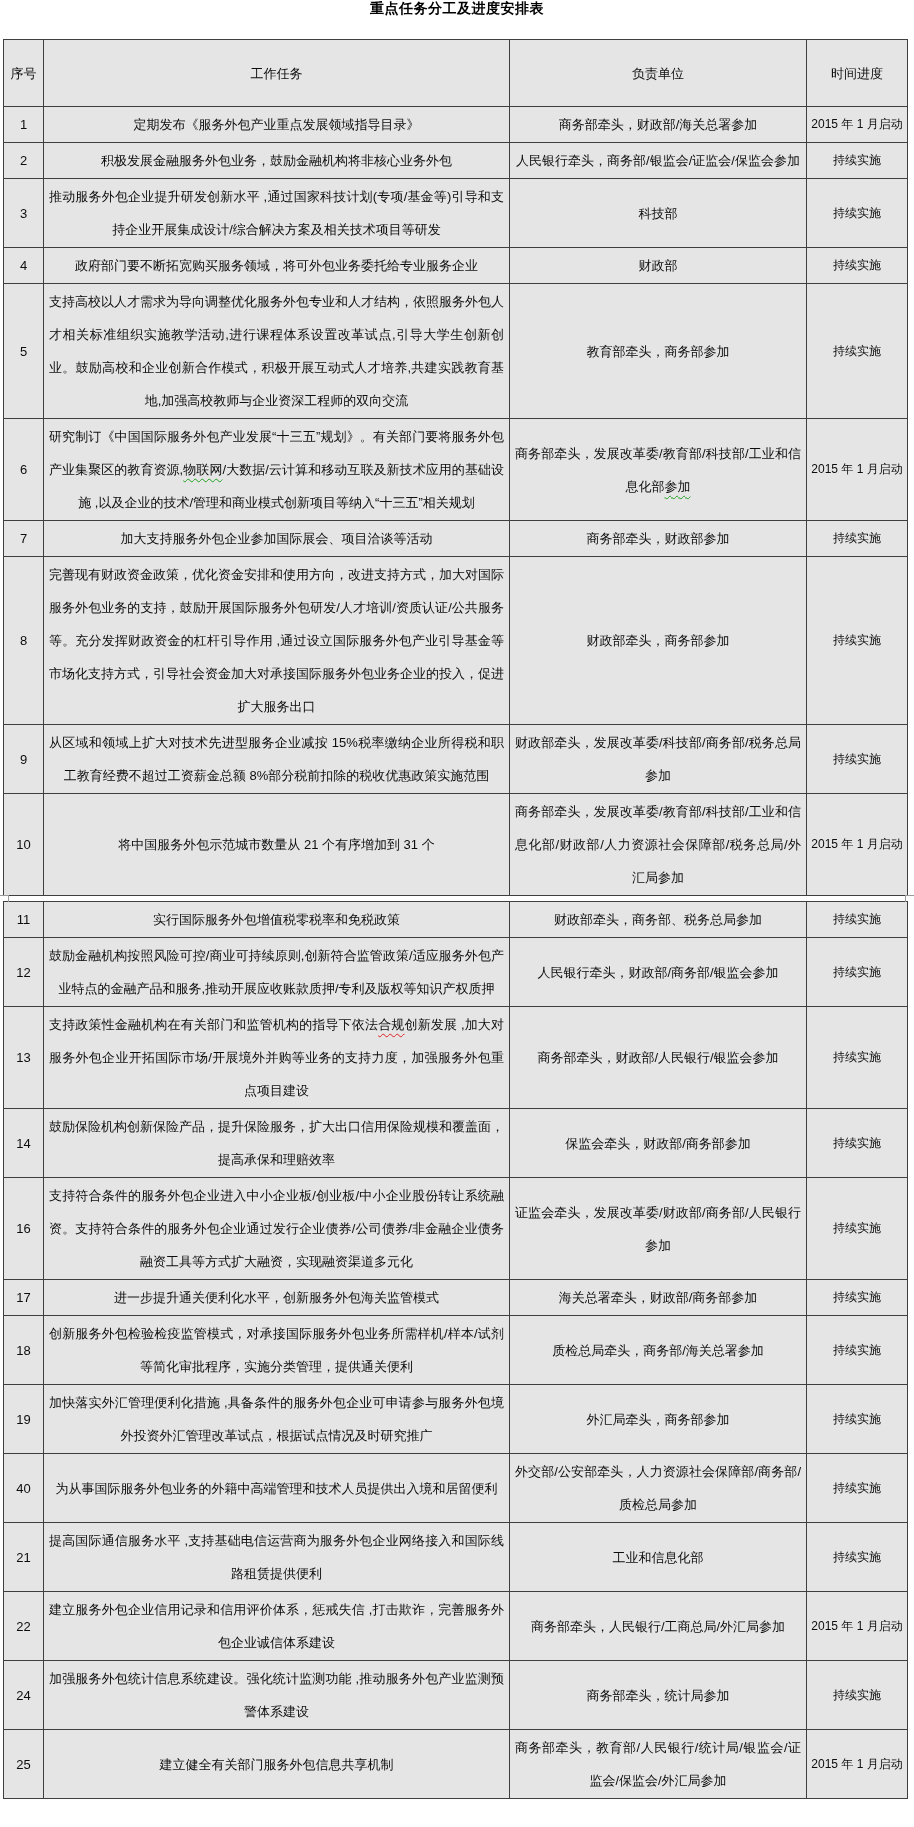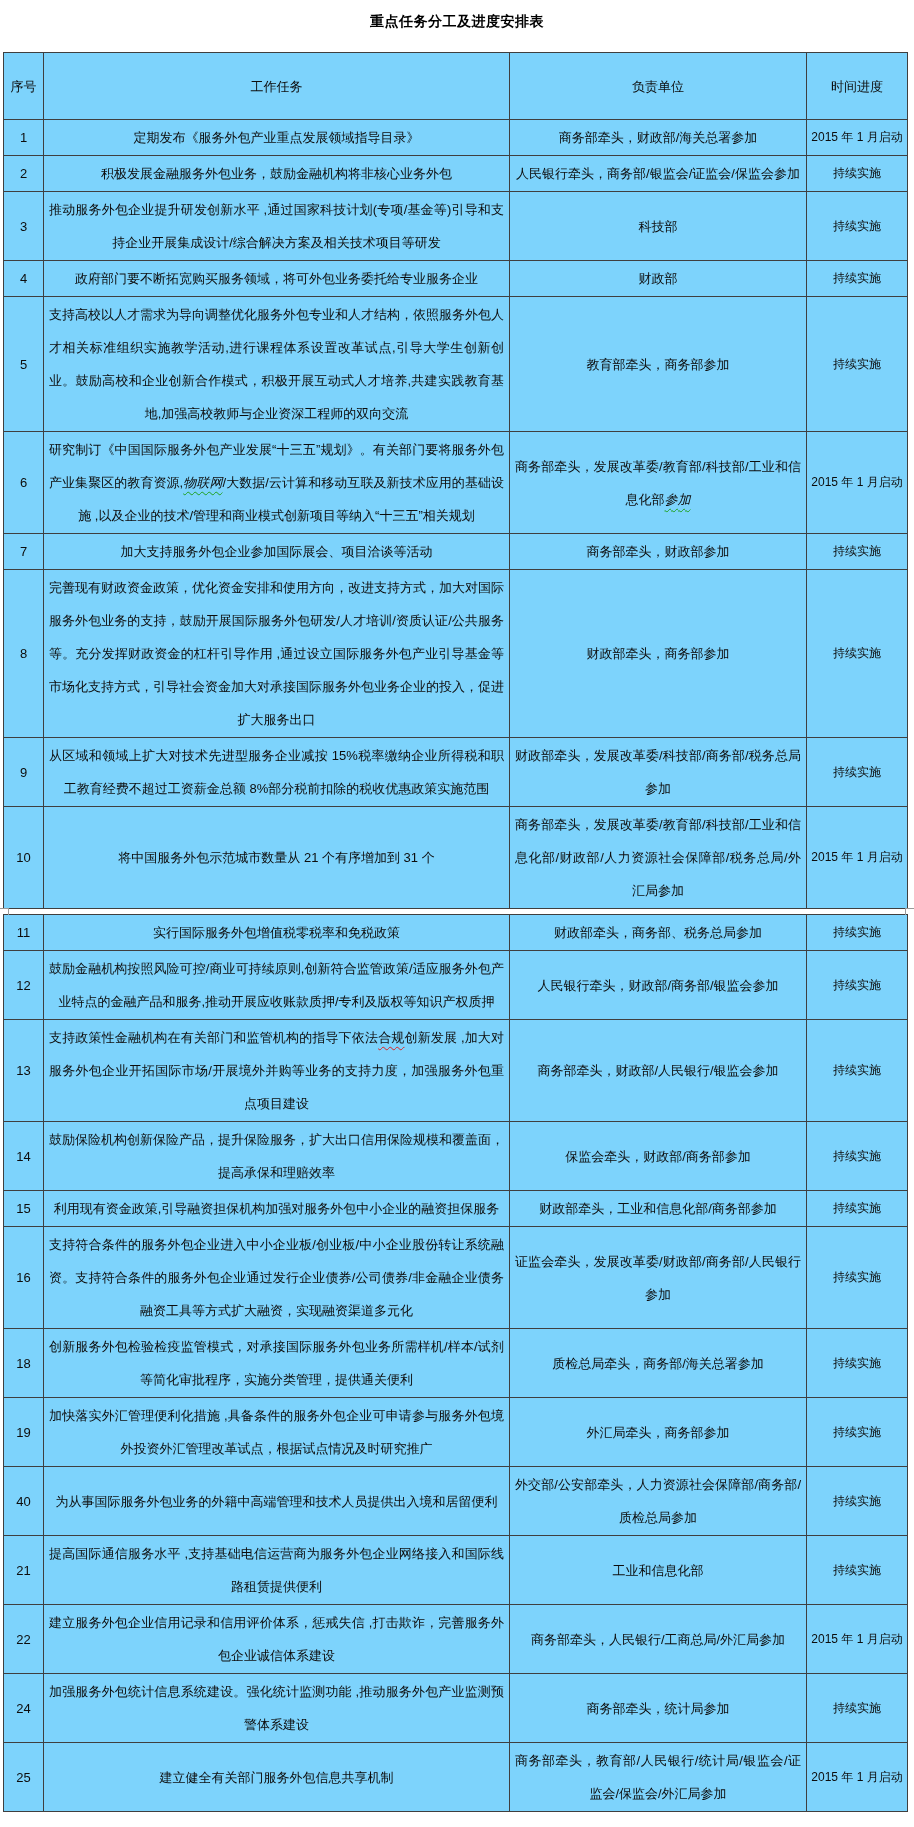--- a/index.html
+++ b/index.html
@@ -3,33 +3,32 @@
 <meta charset="utf-8">
 <style>
   html,body{margin:0;padding:0;background:#ffffff;}
   body{
     width:914px;height:1827px;overflow:hidden;
     font-family:"Liberation Sans","DejaVu Sans",sans-serif;
     color:#000;
     -webkit-font-smoothing:antialiased;
   }
   .doc-title{
-    padding-top:13px;
     text-align:center;
     font-size:14px;
     font-weight:bold;
     color:#000;
     letter-spacing:.5px;
   }
   .tbl-wrap{margin:21px 0 0 3px;width:904px;}
   table{
     border-collapse:collapse;
     table-layout:fixed;
     width:904px;
-    background:#7dd3fc;
+    background:#e5e5e5;
   }
   col.c-no{width:40px;}
   col.c-task{width:466px;}
   col.c-unit{width:297px;}
   col.c-time{width:101px;}
   th,td{
     border:1px solid #3f3f3f;
     font-size:13px;
     font-weight:normal;
     line-height:33px;
@@ -43,21 +42,21 @@
     text-align:justify;
     text-align-last:center;
     -moz-text-align-last:center;
   }
   td.time-cell{
     text-align:center;
     white-space:nowrap;
     font-size:12px;
     padding:1px 2px;
   }
-  .sq-green{text-decoration:underline wavy #1ea01e 1px;text-underline-offset:4px;font-style:italic;}
+  .sq-green{text-decoration:underline wavy #1ea01e 1px;text-underline-offset:4px;}
   .sq-red{text-decoration:underline wavy #e02020 1px;text-underline-offset:4px;margin-top:47px;}
   .page-break{
     position:relative;
     height:5px;
     width:914px;
     margin-left:0;
   }
   .page-break .notch-left,
   .page-break .notch-right{
     position:absolute;top:-1px;width:8px;height:6px;
@@ -184,32 +183,32 @@
           <td class="unit-cell">商务部牵头，财政部/人民银行/银监会参加</td>
           <td class="time-cell">持续实施</td>
         </tr>
         <tr>
           <td class="no-cell">14</td>
           <td class="task-cell">鼓励保险机构创新保险产品，提升保险服务，扩大出口信用保险规模和覆盖面，提高承保和理赔效率</td>
           <td class="unit-cell">保监会牵头，财政部/商务部参加</td>
           <td class="time-cell">持续实施</td>
         </tr>
         <tr>
-          <td class="no-cell">15</td>
-          <td class="task-cell">利用现有资金政策,引导融资担保机构加强对服务外包中小企业的融资担保服务</td>
-          <td class="unit-cell">财政部牵头，工业和信息化部/商务部参加</td>
-          <td class="time-cell">持续实施</td>
-        </tr>
-        <tr>
           <td class="no-cell">16</td>
           <td class="task-cell">支持符合条件的服务外包企业进入中小企业板/创业板/中小企业股份转让系统融资。支持符合条件的服务外包企业通过发行企业债券/公司债券/非金融企业债务融资工具等方式扩大融资，实现融资渠道多元化</td>
           <td class="unit-cell">证监会牵头，发展改革委/财政部/商务部/人民银行参加</td>
           <td class="time-cell">持续实施</td>
         </tr>
         <tr>
+          <td class="no-cell">17</td>
+          <td class="task-cell">进一步提升通关便利化水平，创新服务外包海关监管模式</td>
+          <td class="unit-cell">海关总署牵头，财政部/商务部参加</td>
+          <td class="time-cell">持续实施</td>
+        </tr>
+        <tr>
           <td class="no-cell">18</td>
           <td class="task-cell">创新服务外包检验检疫监管模式，对承接国际服务外包业务所需样机/样本/试剂等简化审批程序，实施分类管理，提供通关便利</td>
           <td class="unit-cell">质检总局牵头，商务部/海关总署参加</td>
           <td class="time-cell">持续实施</td>
         </tr>
         <tr>
           <td class="no-cell">19</td>
           <td class="task-cell">加快落实外汇管理便利化措施 ,具备条件的服务外包企业可申请参与服务外包境外投资外汇管理改革试点，根据试点情况及时研究推广</td>
           <td class="unit-cell">外汇局牵头，商务部参加</td>
           <td class="time-cell">持续实施</td>

